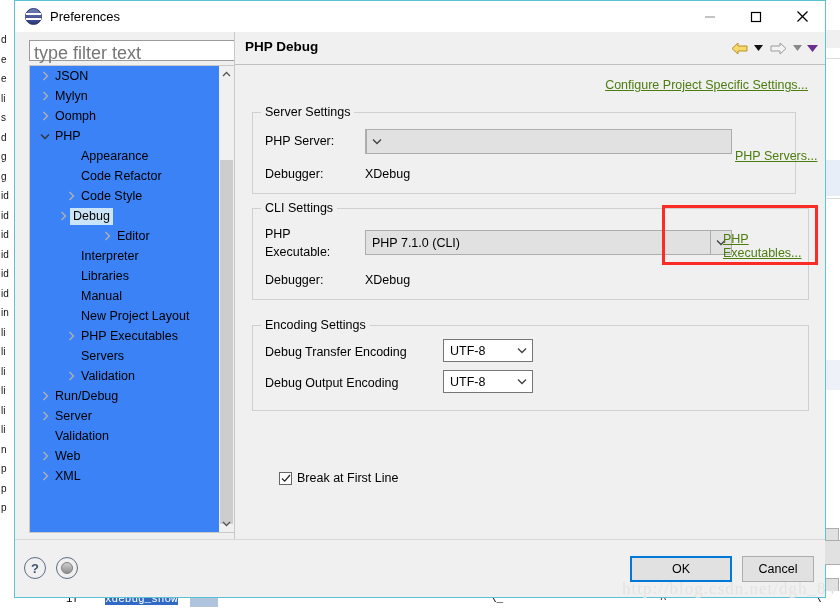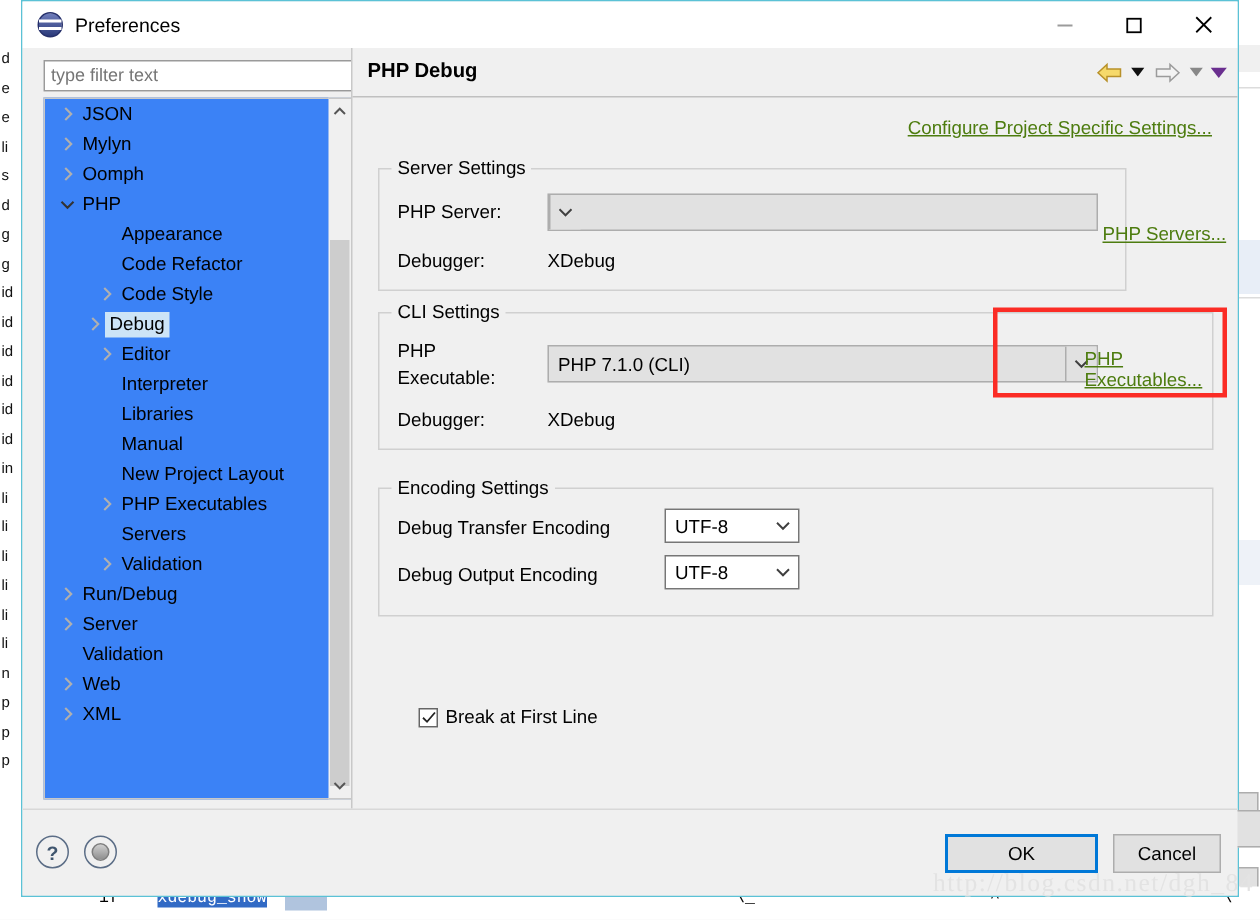--- a/index.html
+++ b/index.html
@@ -63,21 +63,21 @@
   .dlg-body{
     position:absolute;left:0;top:31px;right:0;bottom:57px;
   }
   
   .left-pane{
     position:absolute;left:0;top:0;width:219px;bottom:0;background:#f0f0f0;
   }
   .filter-box{
     position:absolute;left:14px;top:8px;width:206px;height:21px;
     background:#fff;border:1px solid #9a9a9a;box-sizing:border-box;
-    font-size:12px;color:#767676;padding:2px 0 0 4px;
+    font-size:18px;color:#767676;padding:2px 0 0 4px;
   }
   .tree-wrap{
     position:absolute;left:14px;top:33px;width:206px;height:468px;
     background:#3b82f6;border:1px solid #c8c8c8;border-right:none;box-sizing:border-box;
     overflow:hidden;
   }
   .tree{position:absolute;left:0;top:0;width:192px;}
   .tree-row{
     height:20px;display:flex;align-items:center;position:relative;
     font-size:12.5px;color:#000;white-space:nowrap;
@@ -316,21 +316,21 @@
               <span class="lbl">Code Style</span>
             </div>
             <div class="tree-row selected" style="padding-left: 26px;">
               <span class="twisty">
                 <svg width="7" height="10" viewBox="0 0 7 10">
                   <polyline points="1.5,1 5.5,5 1.5,9" fill="none" stroke="#b0b0b0" stroke-width="1.4"></polyline>
                 </svg>
               </span>
               <span class="lbl">Debug</span>
             </div>
-            <div class="tree-row" style="padding-left: 34px;">
+            <div class="tree-row" style="padding-left: 34px; margin-left: 36px;">
               <span class="twisty">
                 <svg width="7" height="10" viewBox="0 0 7 10">
                   <polyline points="1.5,1 5.5,5 1.5,9" fill="none" stroke="#b0b0b0" stroke-width="1.4"></polyline>
                 </svg>
               </span>
               <span class="lbl">Editor</span>
             </div>
             <div class="tree-row" style="padding-left: 34px;">
               <span class="twisty"></span>
               <span class="lbl">Interpreter</span>
@@ -451,21 +451,21 @@
                 <polygon points="0,0 11,0 5.5,7" fill="#6a2f8f"></polygon>
               </svg>
           </div>
         </div>
       </div>
 
       <div class="page-body">
 
         <a class="link cfg-link">Configure Project Specific Settings...</a>
 
-        <div class="group" style="left:17px;top:47px;width:499px;height:82px;">
+        <div class="group" style="left:17px;top:47px;width:544px;height:82px;">
           <span class="group-title">Server Settings</span>
           <span class="fld-label" style="left:12px;top:21px;">PHP Server:</span>
           <div class="combo readonly" style="left:112px;top:16px;width:367px;height:25px;">
             <span class="arrow">
               <svg width="10" height="7" viewBox="0 0 10 7">
                   <polyline points="1,1.5 5,5.5 9,1.5" fill="none" stroke="#404040" stroke-width="1.3"></polyline>
                 </svg>
             </span>
           </div>
           <span class="fld-label" style="left:12px;top:54px;">Debugger:</span>

